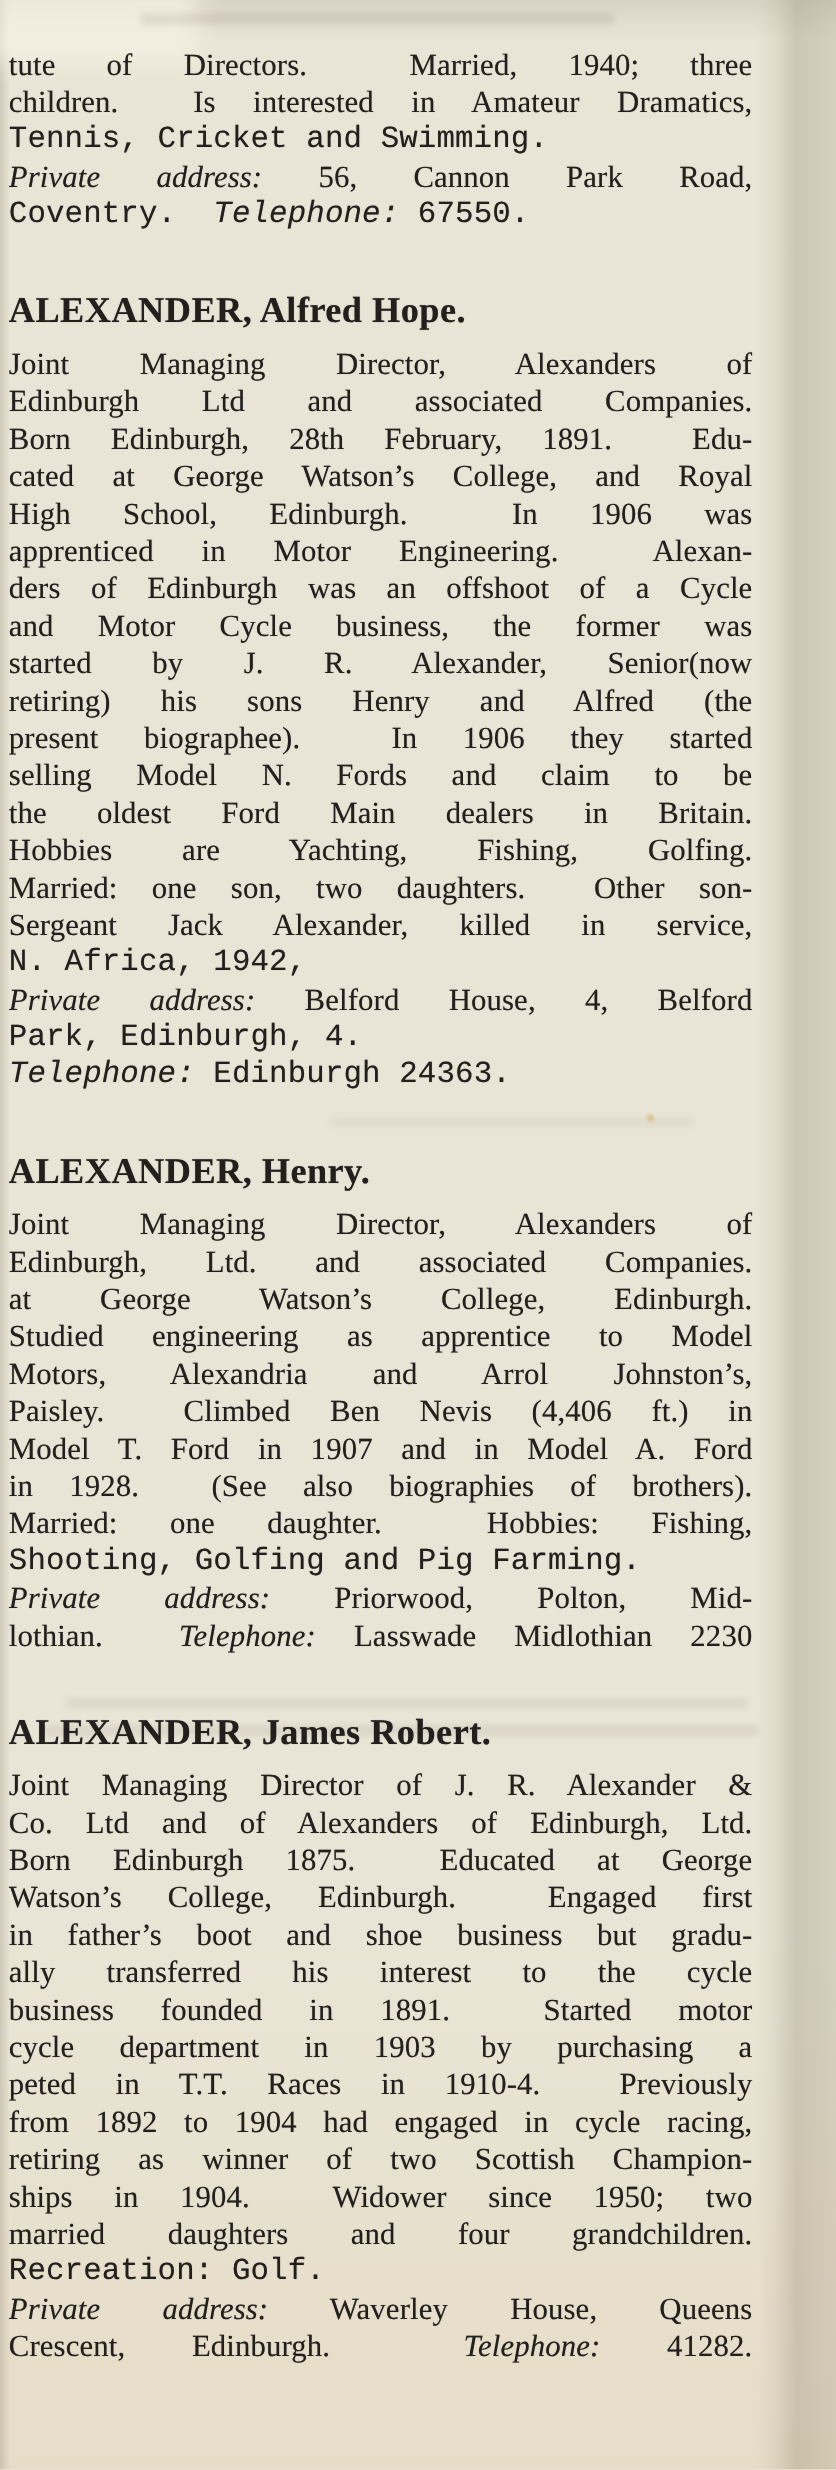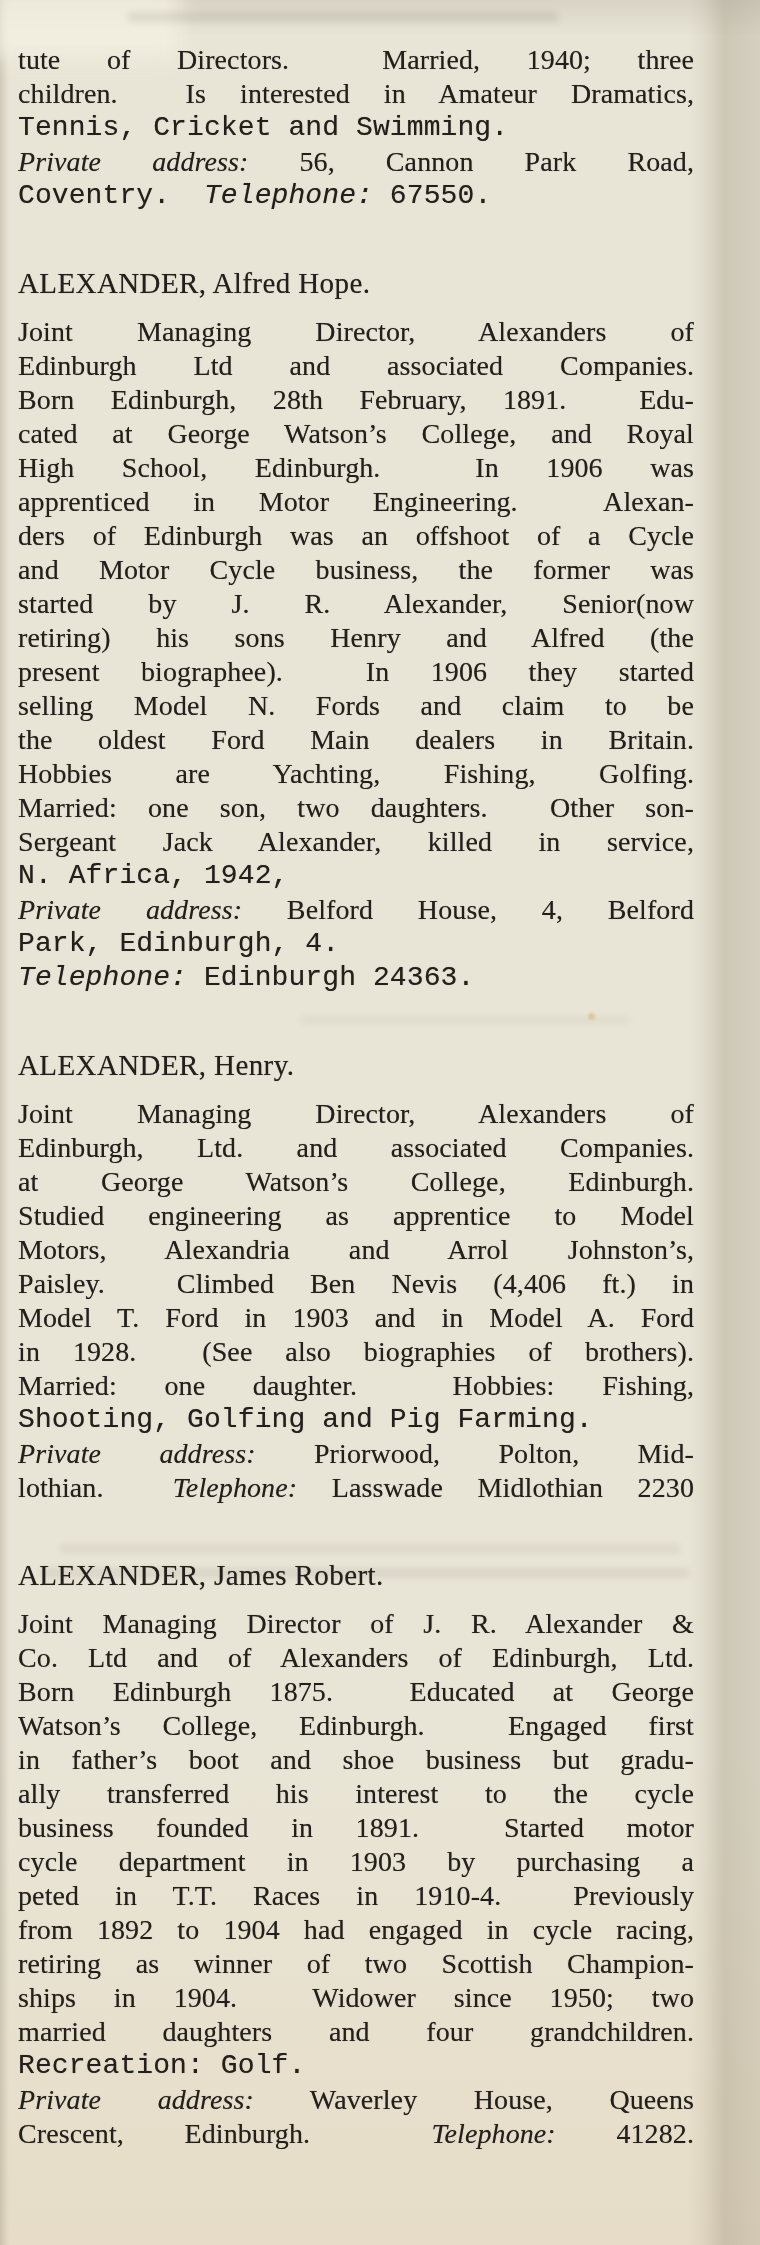--- a/index.html
+++ b/index.html
@@ -30,26 +30,26 @@
   }
   .g1 { left: 128px; top: 12px;   width: 430px; height: 10px; }
   .g2 { left: 300px; top: 1016px; width: 330px; height: 8px; opacity: .55; }
   .g3 { left: 60px;  top: 1544px; width: 620px; height: 9px; opacity: .75; }
   .g4 { left: 40px;  top: 1568px; width: 650px; height: 10px; opacity: .85; }
   .fleck {
     position: absolute; left: 588px; top: 1013px; width: 7px; height: 7px;
     border-radius: 50%; background: #d8bf7e; opacity: .7; filter: blur(1px);
   }
   .content {
-    position: absolute; left: 18px; top: 43px; width: 676px;
+    position: absolute; left: 8px; top: 43px; width: 676px;
   }
   .entry { margin: 0 0 52px 0; }
   .entry:last-child { margin-bottom: 0; }
   .heading {
-    font-size: 29px; line-height: 36px; font-weight: 400;
+    font-size: 33px; line-height: 36px; font-weight: 700;
     margin: 0 0 14px 0; letter-spacing: 0.4px;
     text-shadow: 0 0 0.8px rgba(34,31,28,0.55);
   }
   .line {
     font-size: 28px; line-height: 34px; height: 34px;
     text-align: justify; text-align-last: justify;
     letter-spacing: 0.1px; overflow: hidden;
     text-shadow: 0 0 0.7px rgba(34,31,28,0.50);
   }
   .line.left { text-align-last: left; font-family: Liberation Mono, monospace; }
@@ -97,21 +97,21 @@
         <div class="line left"><span class="it">Telephone:</span><span> Edinburgh 24363.</span></div>
       </section>
       <section class="entry">
         <h2 class="heading">ALEXANDER, Henry.</h2>
         <div class="line"><span>Joint Managing Director, Alexanders of</span></div>
         <div class="line"><span>Edinburgh, Ltd. and associated Companies.</span></div>
         <div class="line"><span>at George Watson’s College, Edinburgh.</span></div>
         <div class="line"><span>Studied engineering as apprentice to Model</span></div>
         <div class="line"><span>Motors, Alexandria and Arrol Johnston’s,</span></div>
         <div class="line"><span>Paisley.&nbsp; Climbed Ben Nevis (4,406 ft.) in</span></div>
-        <div class="line"><span>Model T. Ford in 1903 and in Model A. Ford</span></div>
+        <div class="line"><span>Model T. Ford in 1907 and in Model A. Ford</span></div>
         <div class="line"><span>in 1928.&nbsp; (See also biographies of brothers).</span></div>
         <div class="line"><span>Married: one daughter.&nbsp; Hobbies: Fishing,</span></div>
         <div class="line left"><span>Shooting, Golfing and Pig Farming.</span></div>
         <div class="line"><span class="it">Private address:</span><span> Priorwood, Polton, Mid-</span></div>
         <div class="line"><span>lothian.&nbsp; </span><span class="it">Telephone:</span><span> Lasswade Midlothian 2230</span></div>
       </section>
       <section class="entry">
         <h2 class="heading">ALEXANDER, James Robert.</h2>
         <div class="line"><span>Joint Managing Director of J. R. Alexander &amp;</span></div>
         <div class="line"><span>Co. Ltd and of Alexanders of Edinburgh, Ltd.</span></div>

